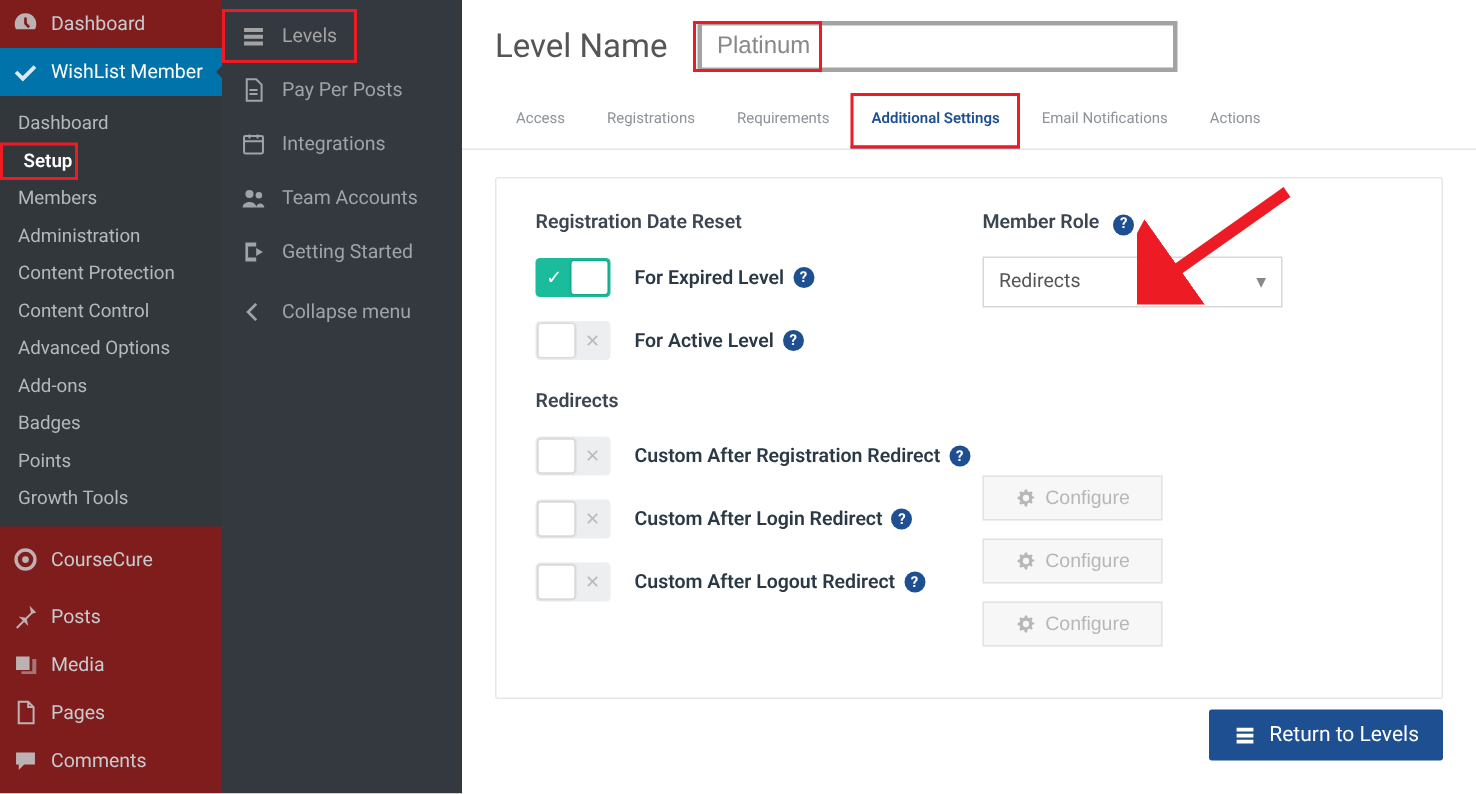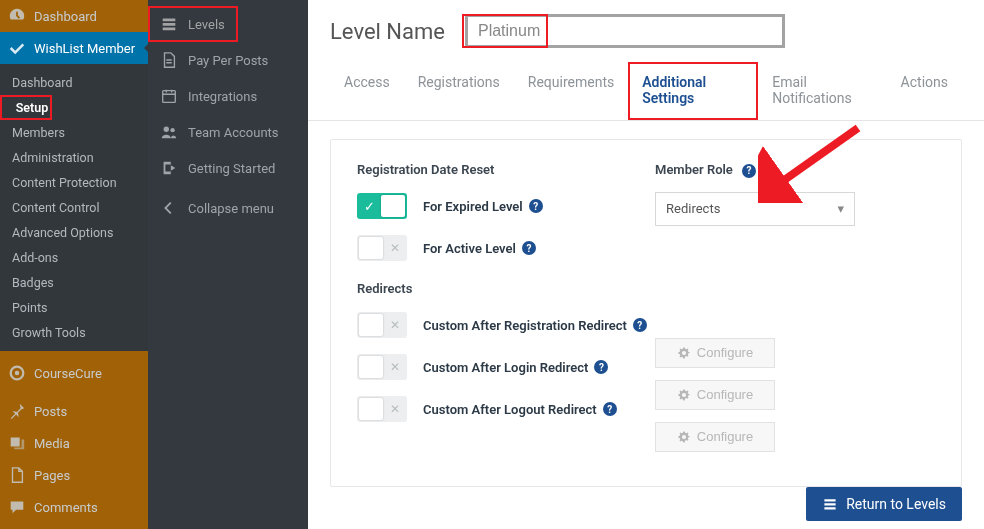--- a/index.html
+++ b/index.html
@@ -11,21 +11,21 @@
     height: 529px;
     overflow: hidden;
     background: #fff;
     position: relative;
   }
   
   .wp-sidebar {
     position: absolute;
     top: 0; left: 0; bottom: 0;
     width: 148px;
-    background: #a16207;
+    background: #7f1d1d;
     color: #eee;
     font-size: 13px;
     overflow: hidden;
   }
   .wp-item {
     display: flex;
     align-items: center;
     padding: 7px 8px;
     color: #c7cbce;
     cursor: pointer;
@@ -134,21 +134,21 @@
   }
 
   .tabs {
     display: flex;
     gap: 0;
     padding: 0 22px;
     border-bottom: 1px solid #e5e5e5;
   }
   .tab {
     padding: 12px 14px;
-    font-size: 14px;
+    font-size: 10px;
     color: #8d9398;
     cursor: pointer;
   }
   .tab.active {
     color: #1d4f91;
     font-weight: 600;
     border-bottom: 2px solid #1d4f91;
   }
 
   .card {
@@ -243,21 +243,21 @@
     align-items: center;
     justify-content: center;
     font-size: 13px;
     gap: 6px;
   }
   .cfg-btn .ic { width: 14px; height: 14px; }
 
   .return-btn {
     position: absolute;
     right: 22px;
-    bottom: 8px;
+    bottom: 22px;
     background: #1d4f91;
     color: #fff;
     display: inline-flex;
     align-items: center;
     padding: 9px 16px;
     font-size: 14px;
     gap: 8px;
     border-radius: 2px;
   }
   .return-btn .ic { width: 16px; height: 16px; }

